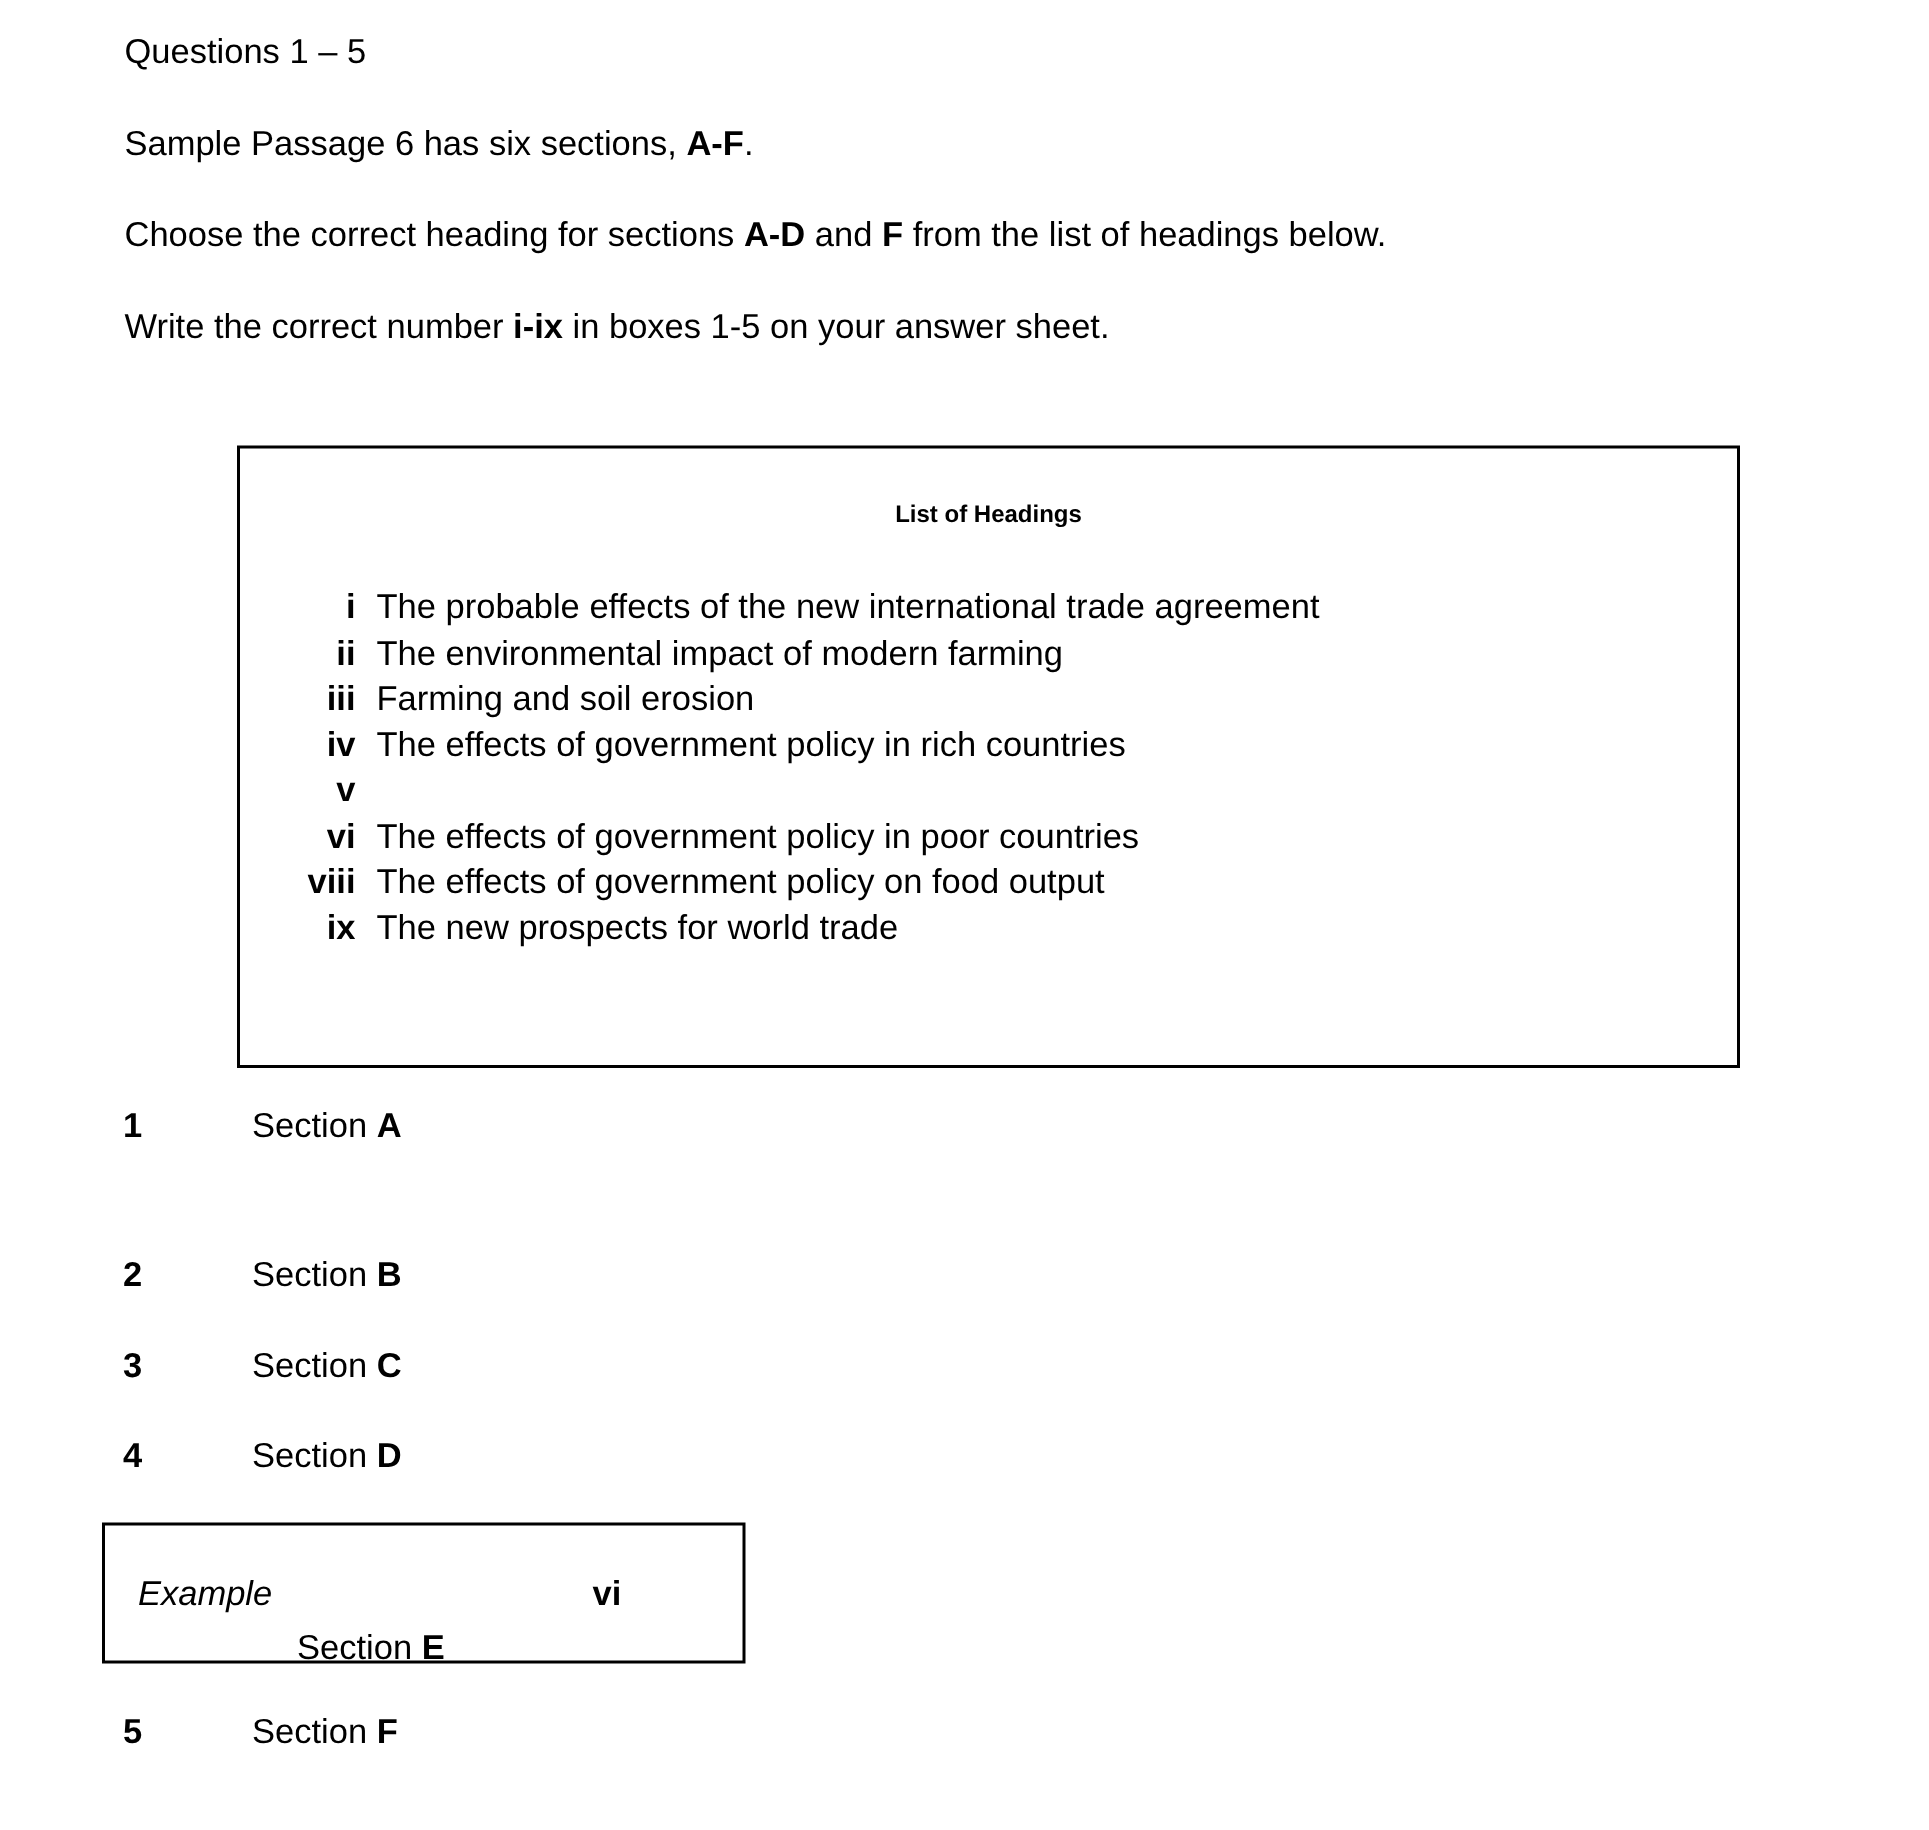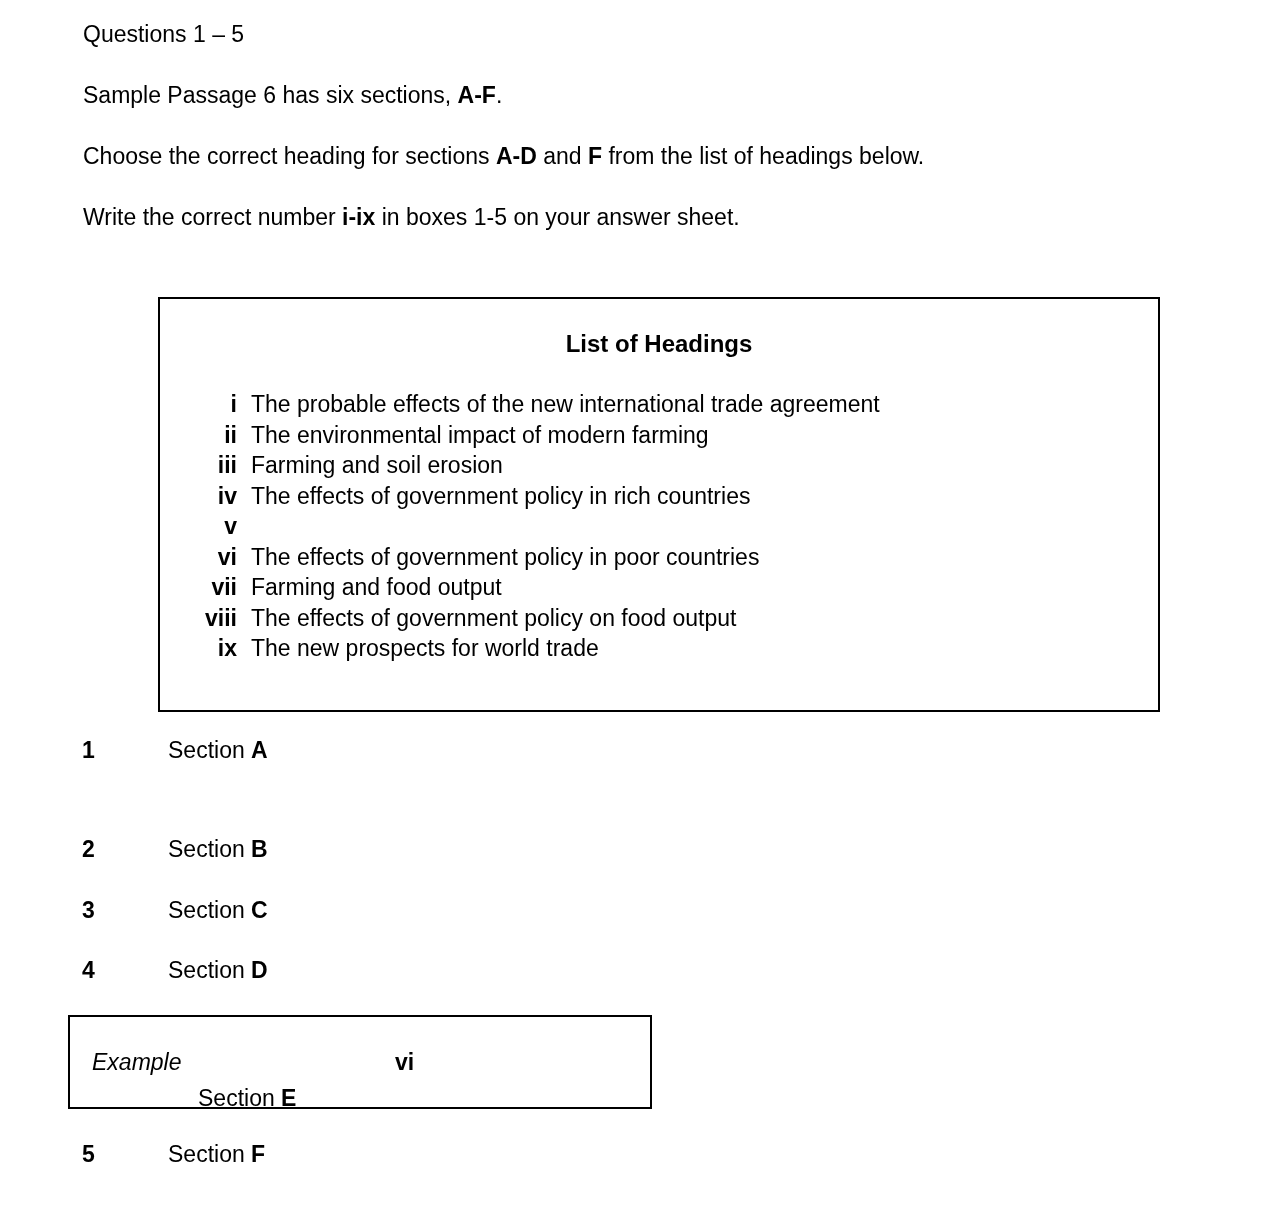--- a/index.html
+++ b/index.html
@@ -33,21 +33,21 @@
     top: 297px;
     width: 1002px;
     height: 415px;
     border: 2px solid #000000;
     box-sizing: border-box;
   }
   .hb-title {
     margin: 31px 0 0 0;
     text-align: center;
     font-weight: bold;
-    font-size: 24px;
+    font-size: 16px;
     line-height: 28px;
   }
   .hb-list {
     margin-top: 31px;
   }
   .hb-row {
     display: flex;
     line-height: 30.5px;
   }
   .hb-num {
@@ -72,21 +72,21 @@
     display: inline-block;
     width: 86px;
     font-weight: bold;
   }
 
   
   .example-box {
     position: absolute;
     left: 68px;
     top: 1015px;
-    width: 584px;
+    width: 429px;
     height: 94px;
     border: 2px solid #000000;
     box-sizing: border-box;
   }
   .ex-label {
     position: absolute;
     left: 22px;
     top: 31px;
     font-style: italic;
     line-height: 28px;
@@ -138,24 +138,20 @@
         <span class="hb-text">The effects of government policy in rich countries</span>
       </div>
     <div class="hb-row">
         <span class="hb-num">v</span>
       </div>
     <div class="hb-row">
         <span class="hb-num">vi</span>
         <span class="hb-text">The effects of government policy in poor countries</span>
       </div>
     <div class="hb-row">
-        <span class="hb-num">vii</span>
-        <span class="hb-text">Farming and food output</span>
-      </div>
-    <div class="hb-row">
         <span class="hb-num">viii</span>
         <span class="hb-text">The effects of government policy on food output</span>
       </div>
     <div class="hb-row">
         <span class="hb-num">ix</span>
         <span class="hb-text">The new prospects for world trade</span>
       </div>
   </div>
 </div>
 

